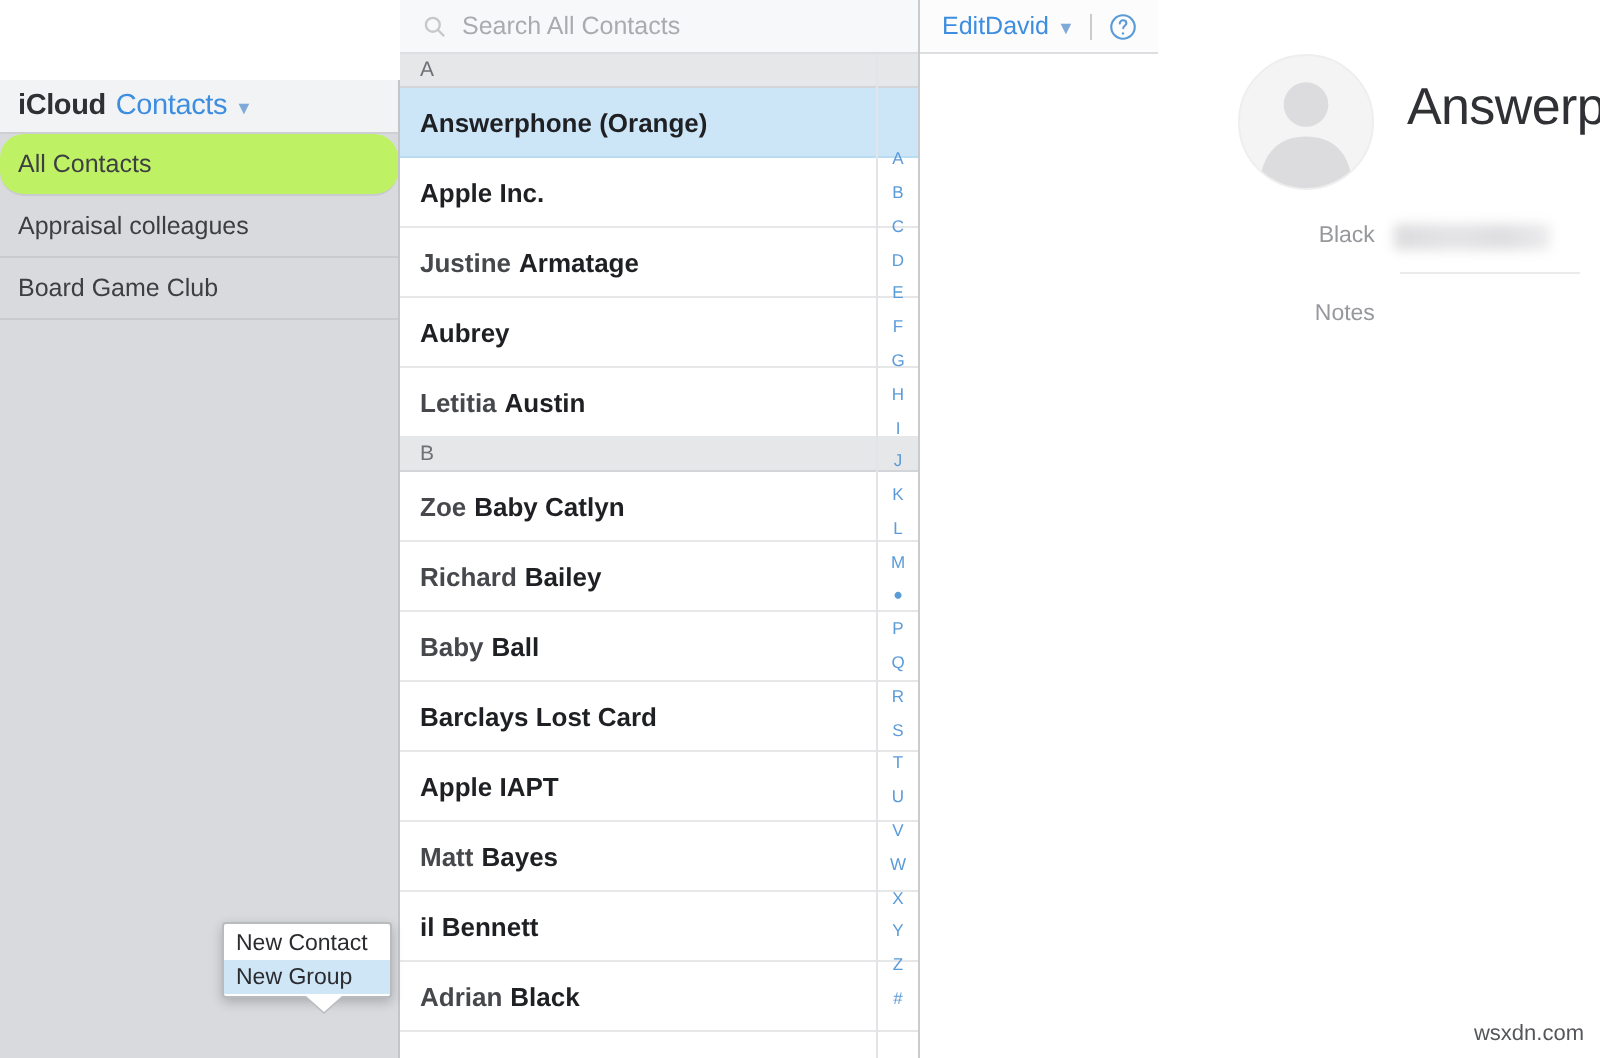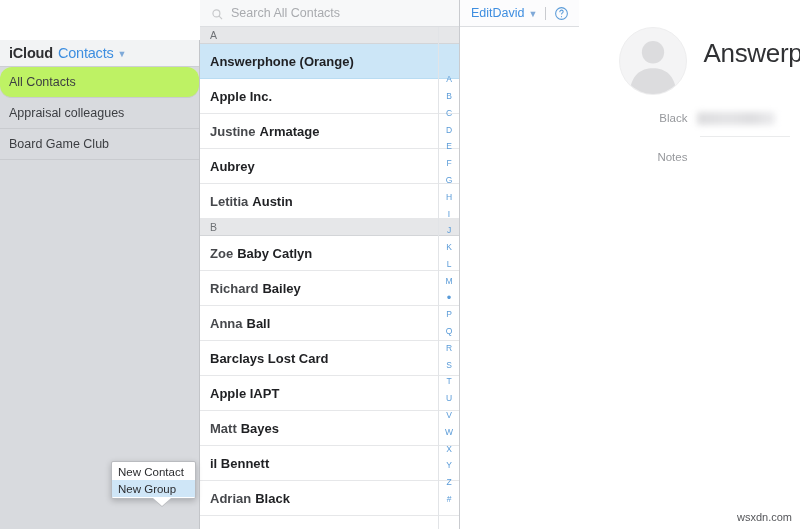--- a/index.html
+++ b/index.html
@@ -365,21 +365,21 @@
       </div>
       <div class="row">
         <span class="fn">Zoe</span>
         <span class="ln">Baby Catlyn</span>
       </div>
       <div class="row">
         <span class="fn">Richard</span>
         <span class="ln">Bailey</span>
       </div>
       <div class="row">
-        <span class="fn">Anna</span>
+        <span class="fn">Baby</span>
         <span class="ln">Ball</span>
       </div>
       <div class="row">
         <span class="single">Barclays Lost Card</span>
       </div>
       <div class="row">
         <span class="single">Apple IAPT</span>
       </div>
       <div class="row">
         <span class="fn">Matt</span>

